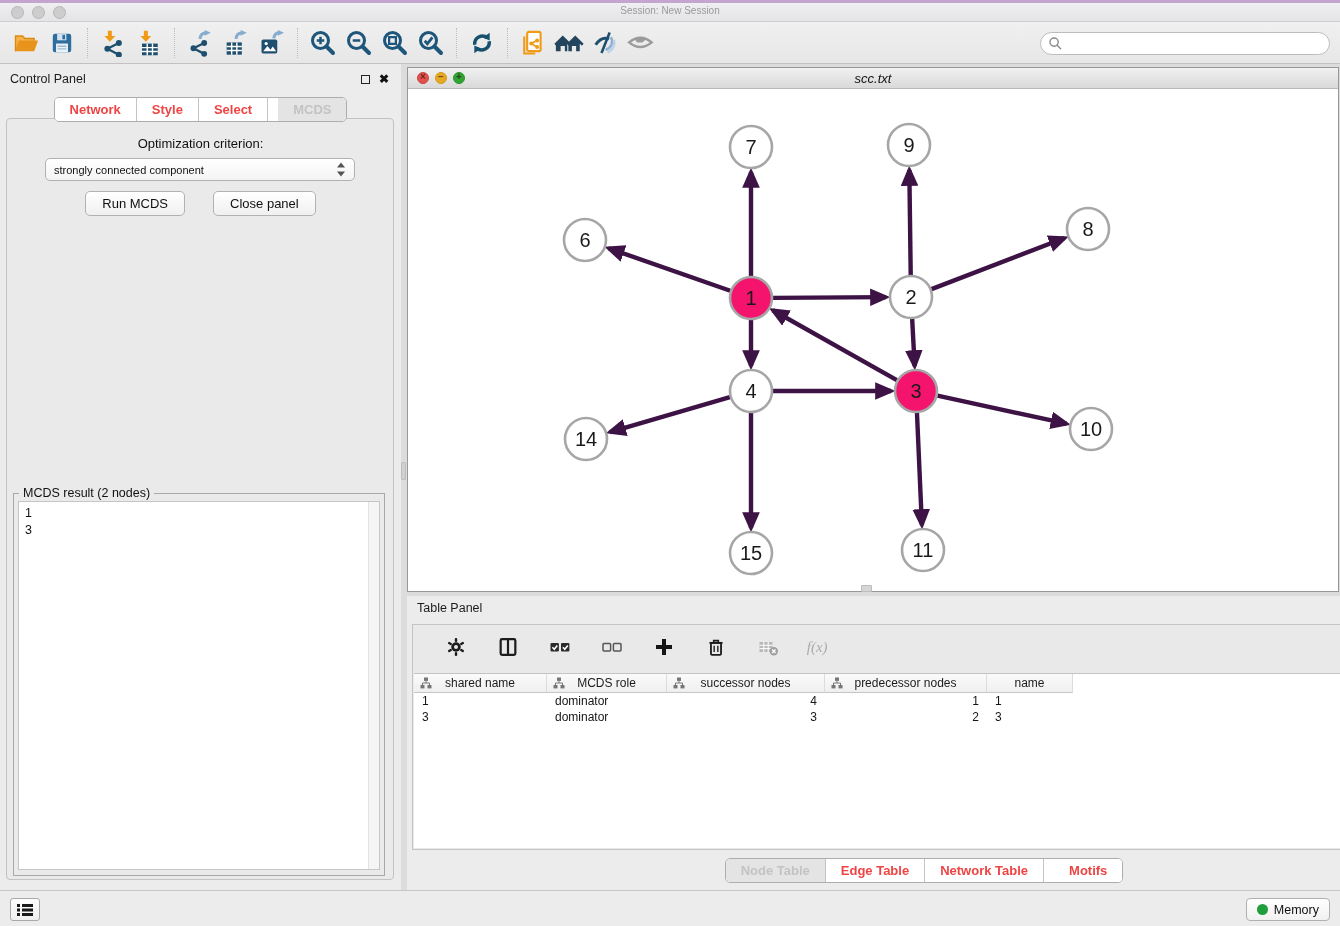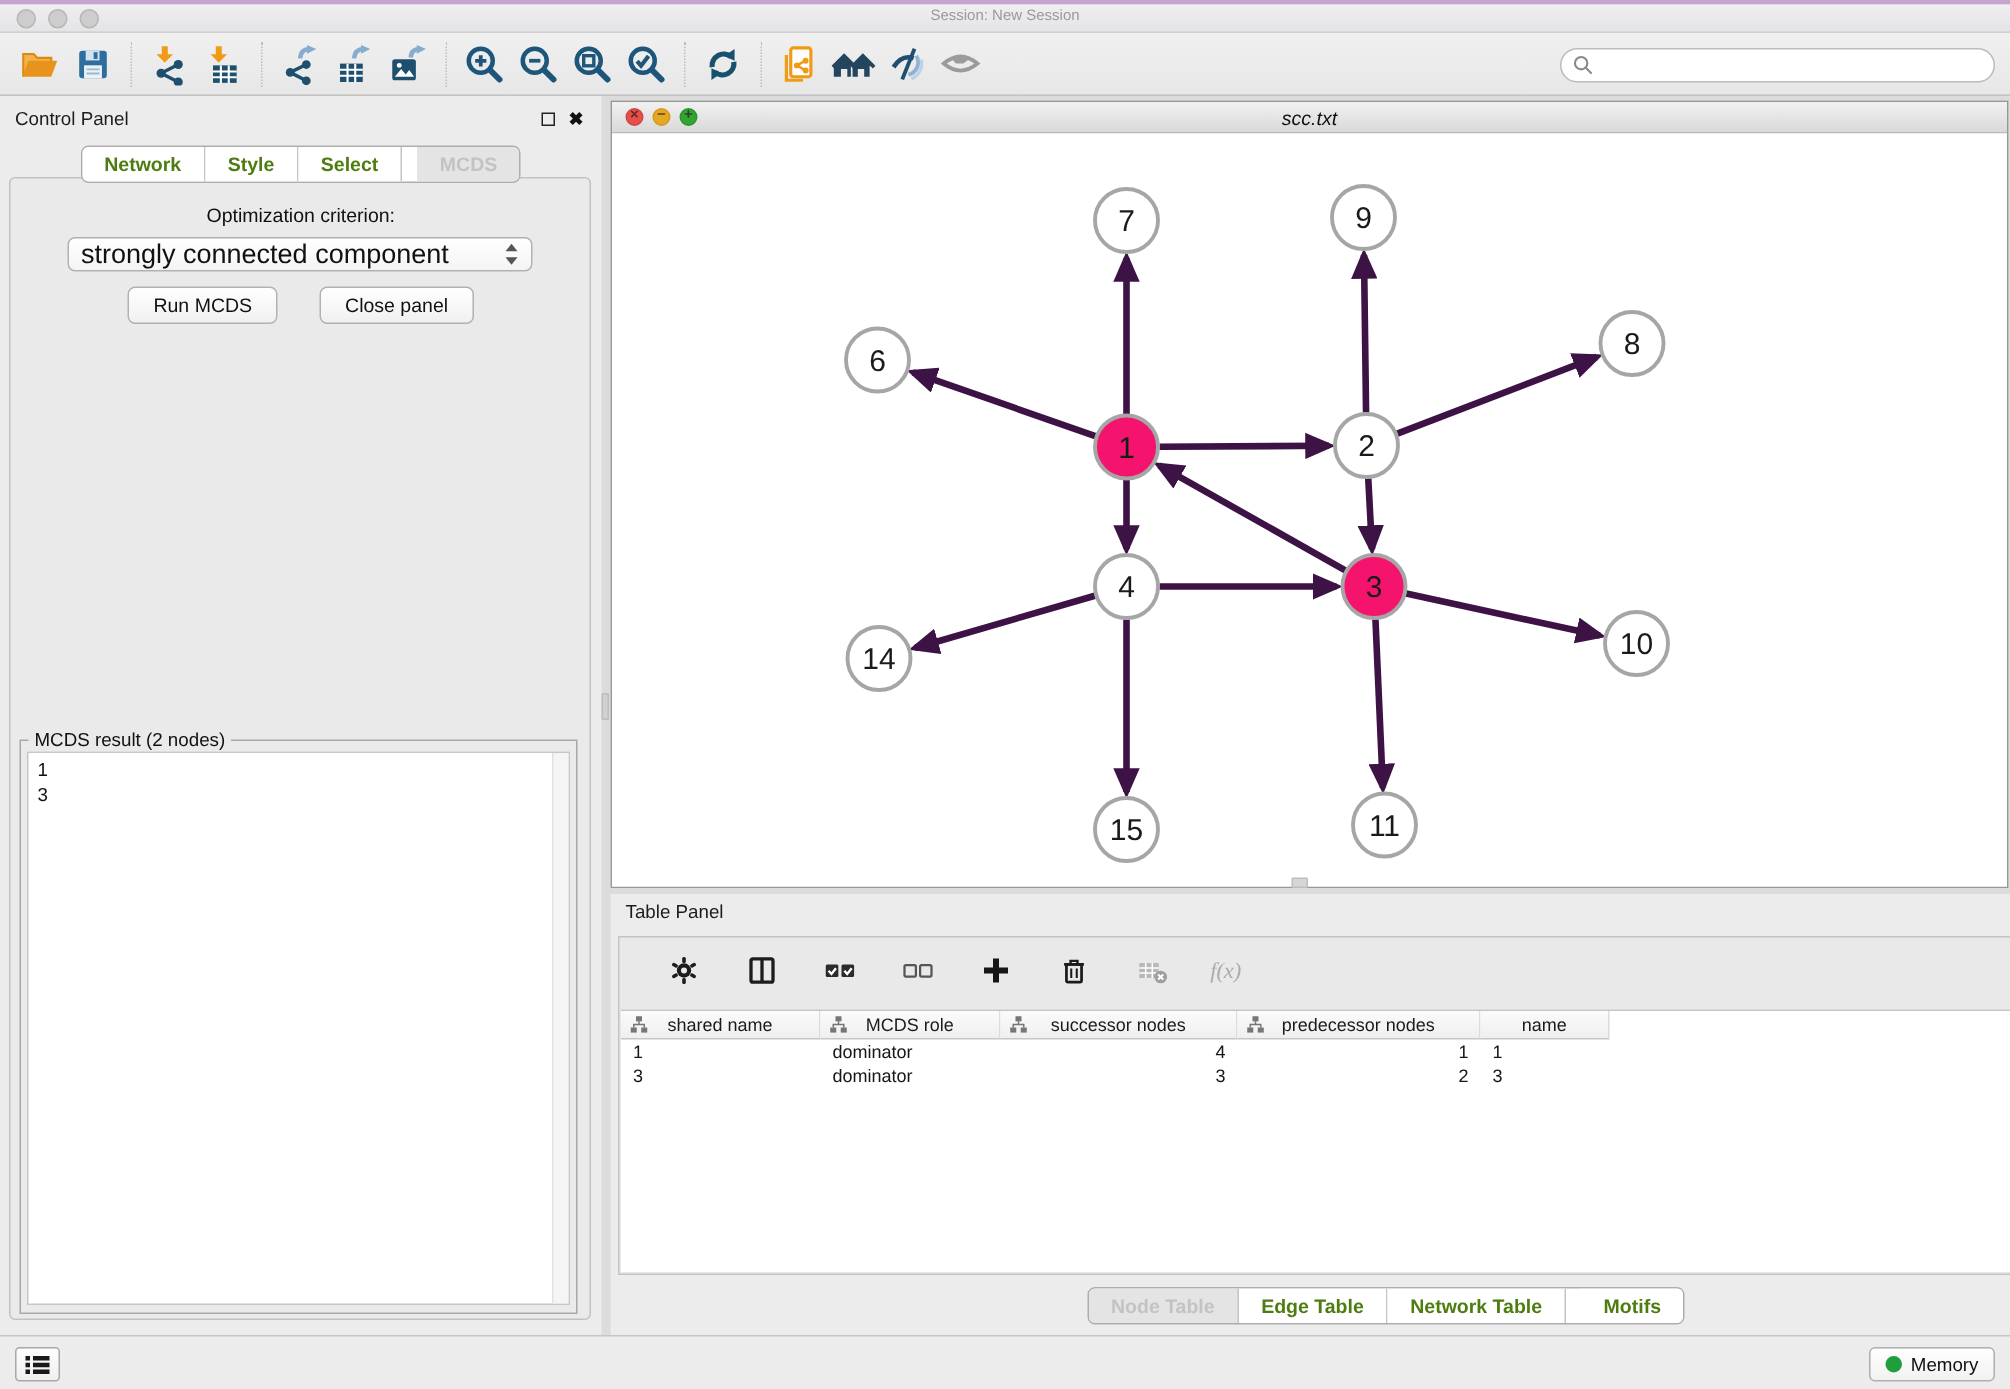--- a/index.html
+++ b/index.html
@@ -44,30 +44,30 @@
   
   .panel-header-title { font-size:12.5px; color:#1c1c1c; }
   .panel-ctl { display:flex; gap:9px; align-items:center; }
   .float-icon { width:9px; height:9px; border:1.6px solid #222; display:inline-block; }
   .close-icon { font-size:12px; font-weight:bold; color:#111; line-height:1; }
   
   .control-panel { position:absolute; left:0; top:64px; width:401px; height:826px; background:#ececec; }
   .cp-header { position:absolute; left:10px; right:12px; top:8px; display:flex; justify-content:space-between; align-items:center; }
   .tabrow { position:absolute; left:0; right:0; top:33px; display:flex; justify-content:center; z-index:2; }
   .tabgroup { display:inline-flex; border:1px solid #adadad; border-radius:5px; overflow:hidden; background:#fff; }
-  .tab { padding:4px 15px; font-size:13px; font-weight:600; color:#4d7c0f; background:#fff;
+  .tab { padding:4px 15px; font-size:13px; font-weight:600; color:#ef4444; background:#fff;
     border-right:1px solid #c4c4c4; cursor:default; white-space:nowrap; }
   .tab:last-child { border-right:none;margin-left:10px; }
   .tab.active { background:#e4e4e4; color:#c3c3c3; }
   .cp-content { position:absolute; left:6px; right:7px; top:54px; bottom:10px;
     border:1px solid #c2c2c2; border-radius:4px; background:#eaeaea; }
   .opt-label { position:absolute; left:0; right:0; top:72px; text-align:center; font-size:13px; color:#111; }
   .dropdown { position:absolute; left:45px; top:94px; width:310px; height:23px;
     background:linear-gradient(#fff,#f4f4f4); border:1px solid #b2b2b2; border-radius:5px;
-    display:flex; align-items:center; padding:0 8px; font-size:18px; color:#111; }
+    display:flex; align-items:center; padding:0 8px; font-size:11px; color:#111; }
   .dropdown .dd-label { flex:1; }
   .btnrow { position:absolute; left:0; right:0; top:127px; display:flex; justify-content:center; gap:28px; }
   .pushbtn { background:linear-gradient(#fff,#f0f0f0); border:1px solid #b2b2b2; border-radius:5px;
     font-size:13px; color:#111; padding:4px 16px; font-family:"Liberation Sans",sans-serif; }
   .result-group { position:absolute; left:13px; top:429px; width:372px; height:383px;
     border:1px solid #a8a8a8; background:#eaeaea; }
   .result-legend { position:absolute; top:-8px; left:5px; background:#eaeaea; padding:0 4px;
     font-size:12.5px; color:#111; }
   .result-area { position:absolute; left:4px; right:4px; top:7px; bottom:5px; background:#fff;
     border:1px solid #c6c6c6; font-size:12.5px; color:#111; line-height:17px; padding:3px 6px;

